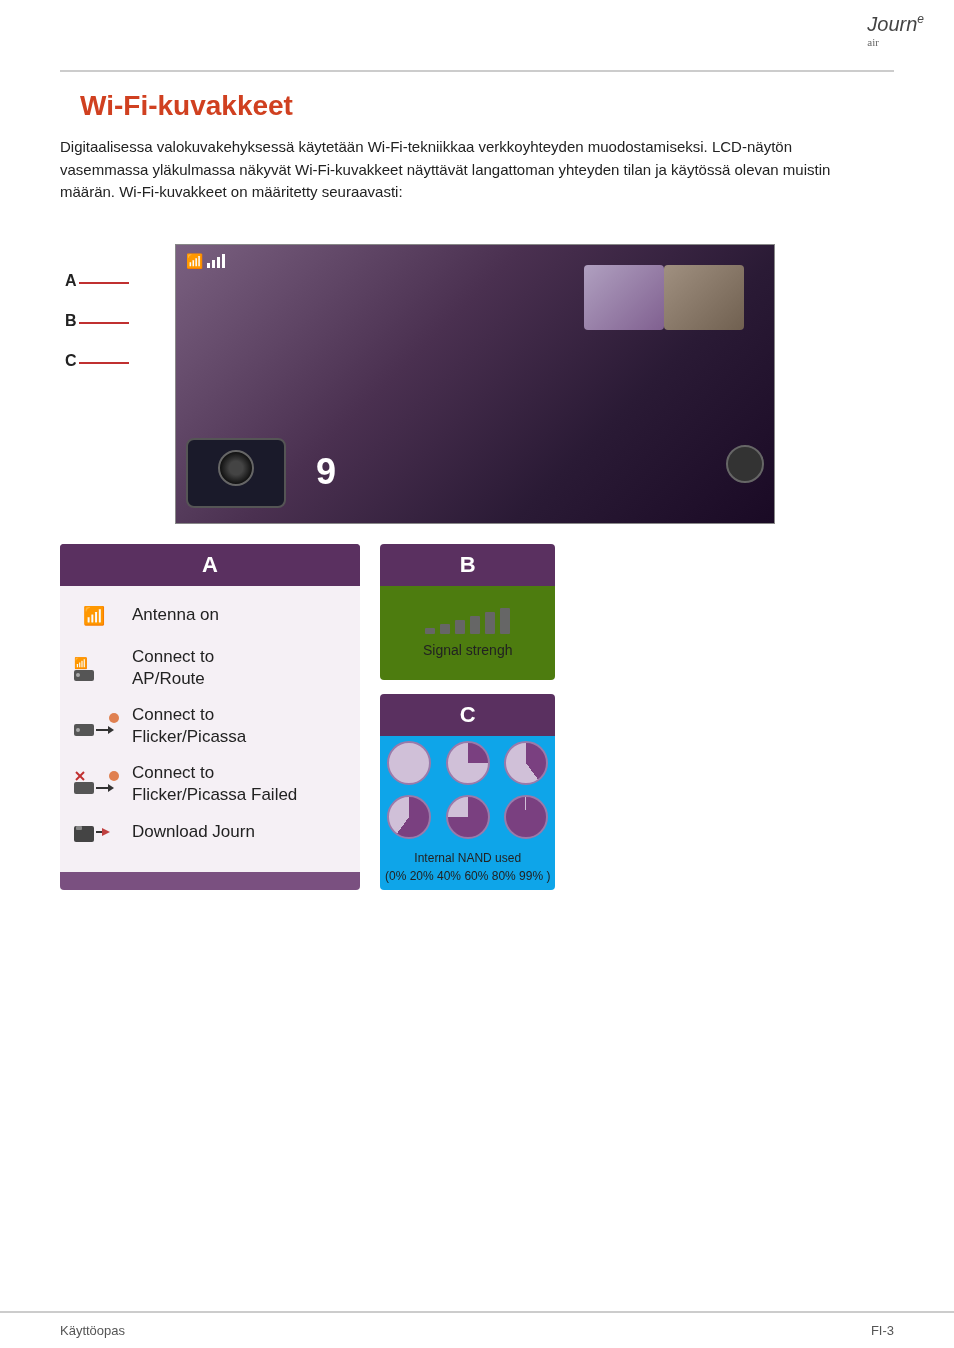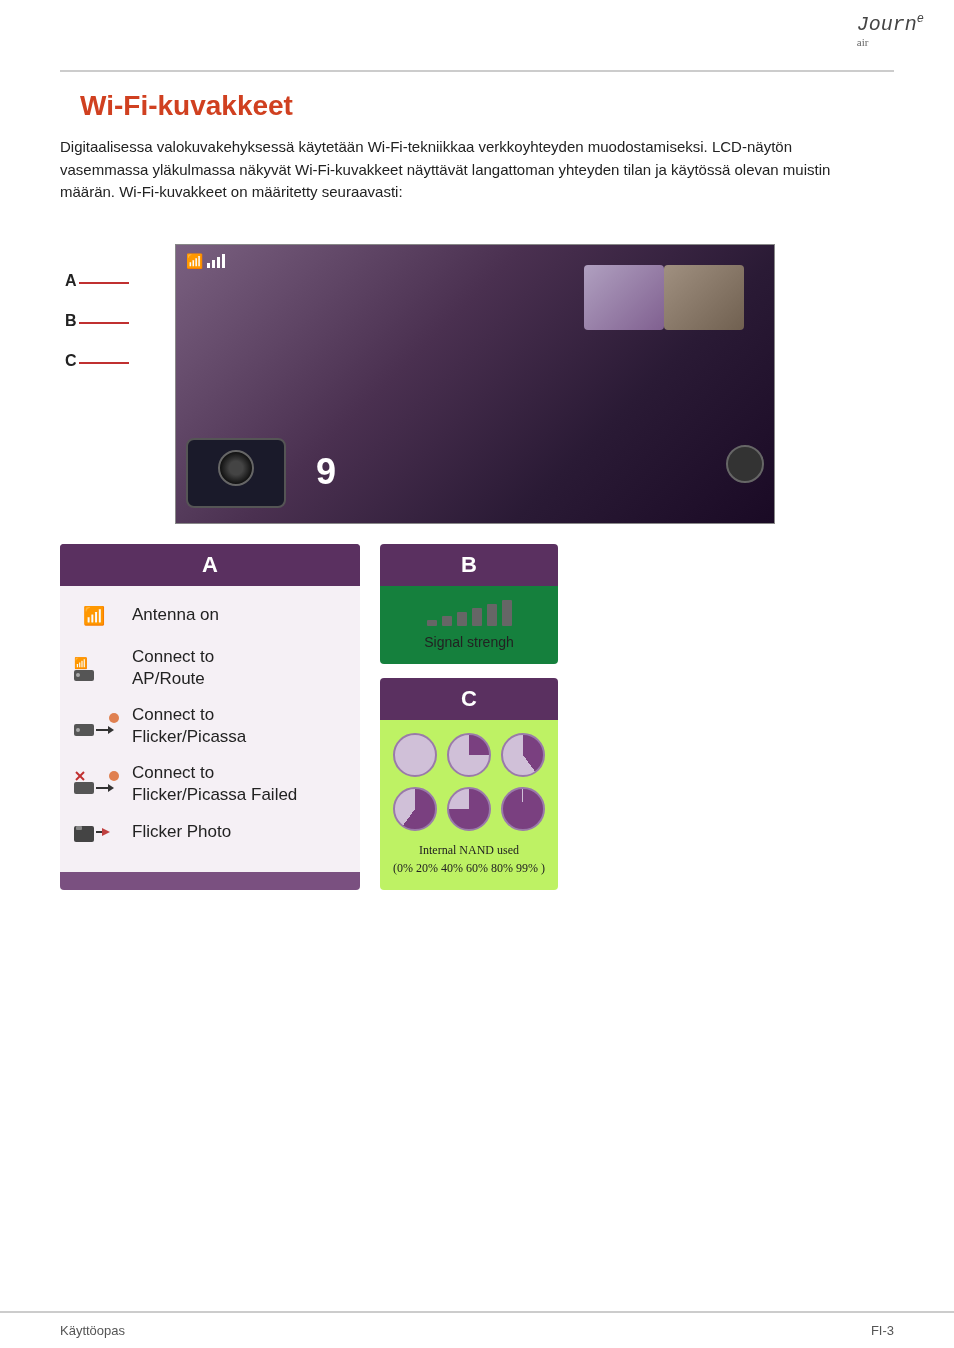--- a/index.html
+++ b/index.html
@@ -133,21 +133,21 @@
       color: #555;
     }
 
     
     svg { vertical-align: middle; }
   </style>
 </head>
 <body>
 
 <div class="logo-area">
-  <span style="font-style:italic;font-family:Liberation Mono, monospace;font-size:20px;margin-top:24px;">Journ<sup style="font-size:12px;">e</sup></span>
+  <span style="font-style:italic;font-family:Liberation Sans, sans-serif;font-size:20px;margin-top:24px;">Journ<sup style="font-size:12px;">e</sup></span>
   <span class="logo-sub">air</span>
 </div>
 
 <div class="top-line"></div>
 
 <h1 class="page-title">Wi-Fi-kuvakkeet</h1>
 
 <p class="body-text">Digitaalisessa valokuvakehyksessä käytetään Wi-Fi-tekniikkaa verkkoyhteyden muodostamiseksi. LCD-näytön vasemmassa yläkulmassa näkyvät Wi-Fi-kuvakkeet näyttävät langattoman yhteyden tilan ja käytössä olevan muistin määrän. Wi-Fi-kuvakkeet on määritetty seuraavasti:</p>
 
 <div style="position:relative; margin-left:55px; margin-bottom:20px;">
@@ -252,47 +252,47 @@
         <div class="icon-cell">
           <svg width="46" height="24" viewBox="0 0 46 24">
 
             <rect x="0" y="6" width="20" height="16" rx="2" fill="#444"></rect>
             <rect x="2" y="6" width="6" height="4" rx="1" fill="#888"></rect>
 
             <line x1="22" y1="12" x2="32" y2="12" stroke="#333" stroke-width="2"></line>
             <polygon points="28,8 36,12 28,16" fill="#c04040"></polygon>
           </svg>
         </div>
-        <span class="icon-label">Flicker Photo</span>
+        <span class="icon-label">Download Journ</span>
       </div>
 
     </div>
   </div>
 
   <div class="right-col">
 
     <div style="border-radius:4px;overflow:hidden;">
       <div style="background:#5a3060;color:#fff;text-align:center;font-size:22px;font-weight:bold;padding:8px 0;">B</div>
-      <div style="background:#15803d;padding:14px;">
+      <div style="background:#4d7c0f;padding:22px;">
 
         <div style="display:flex;align-items:flex-end;gap:5px;margin-bottom:8px;justify-content:center;">
           <span style="background:#666;width:10px;height:6px;display:inline-block;border-radius:1px;"></span>
           <span style="background:#666;width:10px;height:10px;display:inline-block;border-radius:1px;"></span>
           <span style="background:#666;width:10px;height:14px;display:inline-block;border-radius:1px;"></span>
           <span style="background:#666;width:10px;height:18px;display:inline-block;border-radius:1px;"></span>
           <span style="background:#666;width:10px;height:22px;display:inline-block;border-radius:1px;"></span>
           <span style="background:#666;width:10px;height:26px;display:inline-block;border-radius:1px;"></span>
         </div>
         <div style="text-align:center;font-size:14px;color:#222;">Signal strengh</div>
       </div>
     </div>
 
     <div style="border-radius:4px;overflow:hidden;">
       <div style="background:#5a3060;color:#fff;text-align:center;font-size:22px;font-weight:bold;padding:8px 0;">C</div>
-      <div style="background:#bef264;padding:13px;font-family:Liberation Serif, serif;">
+      <div style="background:#0ea5e9;padding:5px;">
 
         <div style="display:grid;grid-template-columns:repeat(3,1fr);gap:10px;margin-bottom:10px;justify-items:center;">
 
           <div style="width:44px;height:44px;border-radius:50%;background:#d0c0d8;border:2px solid #9a7aaa;"></div>
 
           <div style="width:44px;height:44px;border-radius:50%;background:conic-gradient(#7a4080 0deg 90deg,#d0c0d8 90deg 360deg);border:2px solid #9a7aaa;"></div>
 
           <div style="width:44px;height:44px;border-radius:50%;background:conic-gradient(#7a4080 0deg 144deg,#d0c0d8 144deg 360deg);border:2px solid #9a7aaa;"></div>
 
           <div style="width:44px;height:44px;border-radius:50%;background:conic-gradient(#7a4080 0deg 216deg,#d0c0d8 216deg 360deg);border:2px solid #9a7aaa;"></div>

